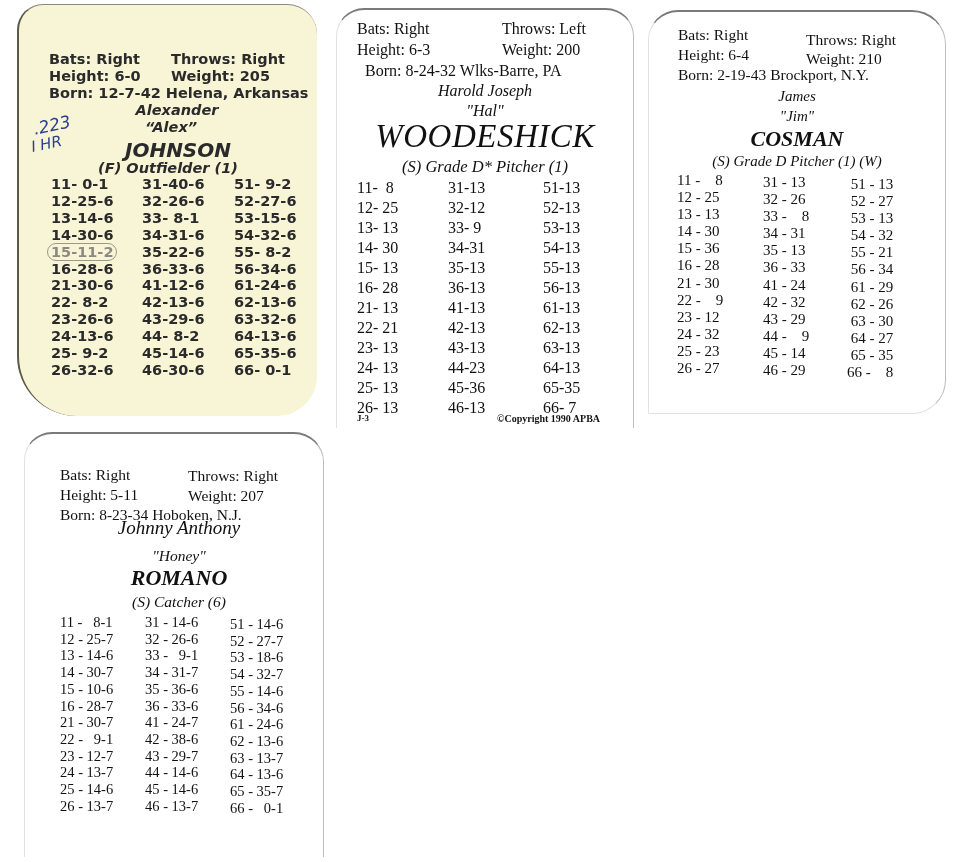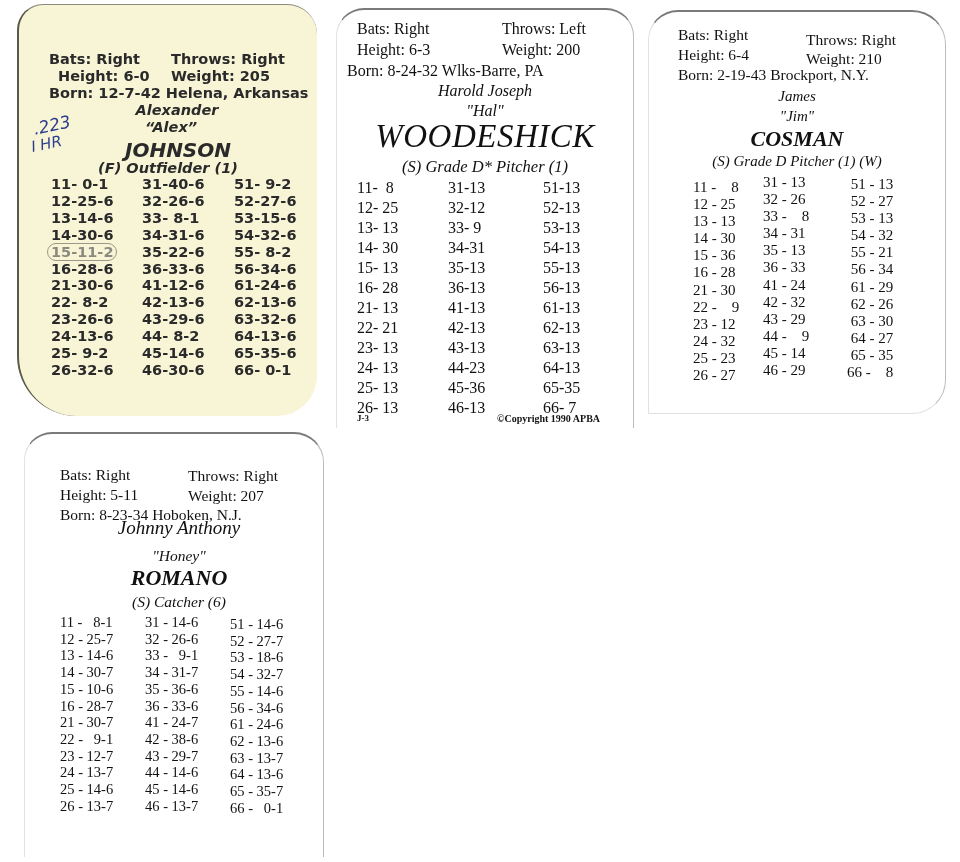--- a/index.html
+++ b/index.html
@@ -48,21 +48,21 @@
 </style>
 </head>
 <body>
 
 <div class="card old" style="left:17px; top:4px; width:300px; height:412px; border-radius:26px 30px 40px 60px;">
   <div class="row2" style="top:46px; font-size:14.5px;">
     <span style="left:30px">Bats: Right</span>
     <span style="left:152px">Throws: Right</span>
   </div>
   <div class="row2" style="top:63px; font-size:14.5px;">
-    <span style="left:39px">Height: 6-0</span>
+    <span style="left:30px">Height: 6-0</span>
     <span style="left:152px">Weight: 205</span>
   </div>
   <div class="row2" style="top:80px; font-size:14.5px;">
     <span style="left:30px">Born: 12-7-42 Helena, Arkansas</span>
   </div>
   <div class="center" style="top:97px; font-size:14.5px; padding-left:18px;">Alexander</div>
   <div class="center" style="top:114px; font-size:14.5px; padding-left:6px;">“Alex”</div>
   <div class="center" style="top:133px; font-size:20px; padding-left:20px;">JOHNSON</div>
   <div class="center" style="top:155px; font-size:14.5px; padding-left:0;">(F) Outfielder (1)</div>
 
@@ -118,21 +118,21 @@
 <div class="card new" style="left:336px; top:8px; width:298px; height:420px; border-radius:28px 28px 0 0; border-bottom:none;">
   <div class="row2" style="top:10px; font-size:16px;">
     <span style="left:20px">Bats:  Right</span>
     <span style="left:165px">Throws:  Left</span>
   </div>
   <div class="row2" style="top:31px; font-size:16px;">
     <span style="left:20px">Height:  6-3</span>
     <span style="left:165px">Weight:  200</span>
   </div>
   <div class="row2" style="top:52px; font-size:16px;">
-    <span style="left:10px">Born:  8-24-32 Wlks-Barre, PA</span>
+    <span style="left:28px">Born:  8-24-32 Wlks-Barre, PA</span>
   </div>
   <div class="center" style="top:72px; font-size:16px;">Harold Joseph</div>
   <div class="center" style="top:92px; font-size:16px;">"Hal"</div>
   <div class="center" style="top:108px; font-size:33px; letter-spacing:0.5px;">WOODESHICK</div>
   <div class="center" style="top:147px; font-size:16.5px;">(S) Grade D* Pitcher (1)</div>
 
   <div class="grid" style="left:20px; top:168px; font-size:16px; line-height:20px;">
     <div class="col" style="left:0;">
       <div class="cell">11-  8</div>
       <div class="cell">12- 25</div>
@@ -191,21 +191,21 @@
   </div>
   <div class="row2" style="top:54px; font-size:15.5px;">
     <span style="left:29px">Born: 2-19-43 Brockport, N.Y.</span>
   </div>
   <div class="center" style="top:76px; font-size:15px;">James</div>
   <div class="center" style="top:96px; font-size:15px;">"Jim"</div>
   <div class="center" style="top:114px; font-size:22px; font-weight:bold;">COSMAN</div>
   <div class="center" style="top:141px; font-size:15px;">(S) Grade D Pitcher (1) (W)</div>
 
   <div class="grid" style="left:28px; top:160px; font-size:15px; line-height:17.1px;">
-    <div class="col" style="left:16px;margin-top:7px;">
+    <div class="col" style="left:0;">
       <div class="cell">11 -    8</div>
       <div class="cell">12 - 25</div>
       <div class="cell">13 - 13</div>
       <div class="cell">14 - 30</div>
       <div class="cell">15 - 36</div>
       <div class="cell">16 - 28</div>
       <div class="cell">21 - 30</div>
       <div class="cell">22 -    9</div>
       <div class="cell">23 - 12</div>
       <div class="cell">24 - 32</div>

